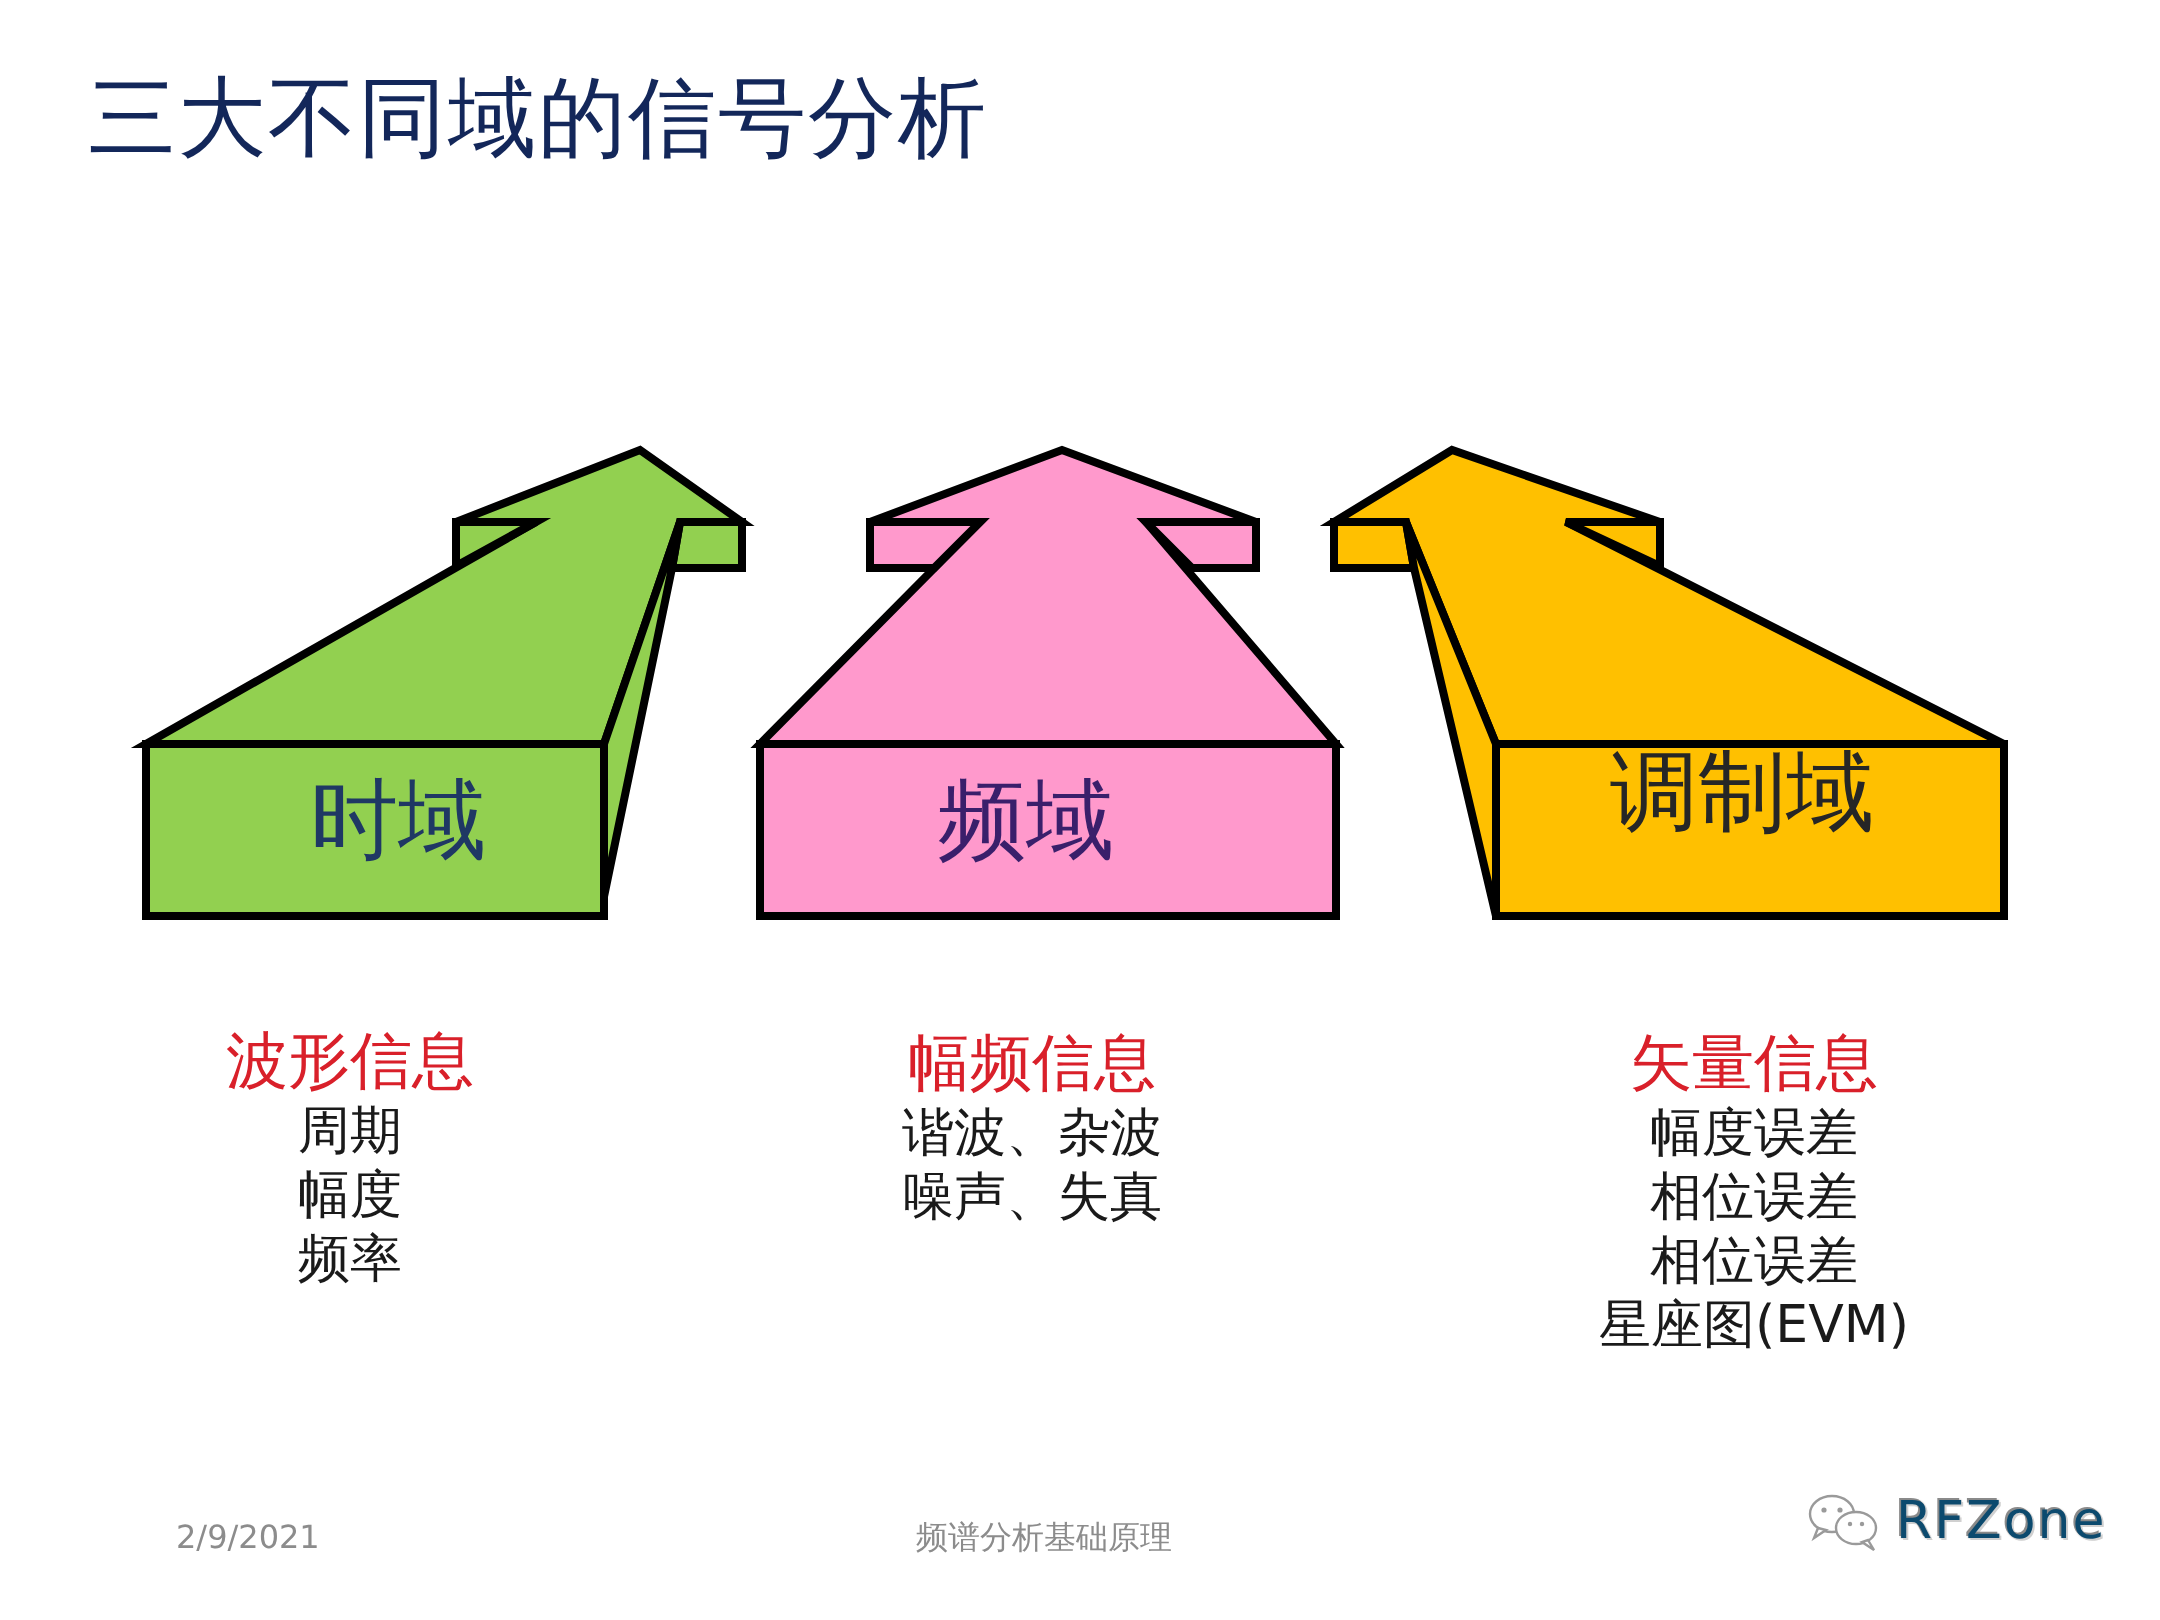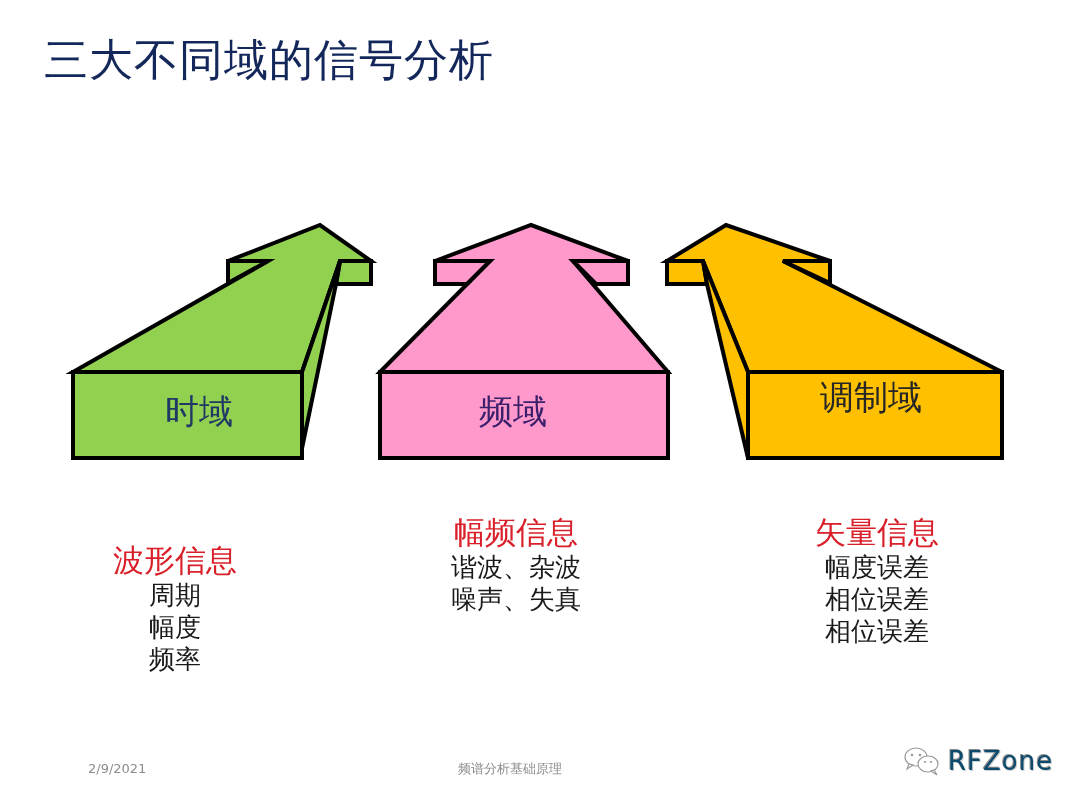--- a/index.html
+++ b/index.html
@@ -2,25 +2,25 @@
 <html><head>
 <meta charset="utf-8">
 <style>
   html, body { margin: 0; padding: 0; background: #ffffff; }
   body { width: 1080px; height: 810px; position: relative; overflow: hidden;
          font-family: "DejaVu Sans", "Liberation Sans", sans-serif; }
   .title { position: absolute; left: 44px; top: 30px; font-size: 44px; line-height: 60px;
            color: #13275a; font-family: "DejaVu Serif", "Liberation Serif", serif;
            letter-spacing: 1px; white-space: nowrap; }
   svg.diagram { position: absolute; left: 0; top: 0; }
-  .box-label { position: absolute; font-size: 34px; line-height: 40px; text-align: center; white-space: nowrap; }
+  .box-label { position: absolute; font-size: 44px; line-height: 40px; text-align: center; white-space: nowrap; }
   .info { position: absolute; text-align: center; white-space: nowrap; }
   .info .head { font-size: 31px; line-height: 38px; color: #d9202a; }
   .info .item { font-size: 26px; line-height: 32px; color: #1a1a1a; }
-  .footer { position: absolute; top: 760px; font-size: 13px; line-height: 18px; color: #8c8c8c; white-space: nowrap; }
+  .footer { position: absolute; top: 760px; font-size: 16px; line-height: 18px; color: #8c8c8c; white-space: nowrap; }
   .watermark { position: absolute; left: 902px; top: 745px; display: flex; align-items: center; gap: 6px; }
   .watermark .wm-text { font-size: 26px; color: #0c4a6e; letter-spacing: 1px;
         text-shadow: -1px -1px 0 #8a8a8a, 1px 1px 0 #d0d0d0, 0 0 1px #999; }
 </style>
 </head>
 <body>
 
 <div class="title">三大不同域的信号分析</div>
 
 <svg class="diagram" width="1080" height="810" viewBox="0 0 1080 810">
@@ -51,38 +51,39 @@
     <polygon points="783,261 830,261 830,283"></polygon>
     <polygon points="703,261 748,372 748,458 707,284"></polygon>
     <rect x="748" y="372" width="254" height="86"></rect>
   </g>
 </svg>
 
 <div class="box-label" style="left:73px; top:391px; width:252px; color:#1f3864;">时域</div>
 <div class="box-label" style="left:380px; top:391px; width:266px; color:#3a1f6b;">频域</div>
 <div class="box-label" style="left:748px; top:377px; width:246px; color:#262626;">调制域</div>
 
-<div class="info" style="left:75px; top:541px; width:200px;">
+<div class="info" style="left:75px; top:512px; width:200px;">
   <div class="head">波形信息</div>
   <div class="item">周期</div>
   <div class="item">幅度</div>
   <div class="item">频率</div>
 </div>
 
 <div class="info" style="left:416px; top:513px; width:200px;">
   <div class="head">幅频信息</div>
   <div class="item">谐波、杂波</div>
   <div class="item">噪声、失真</div>
 </div>
 
 <div class="info" style="left:777px; top:513px; width:200px;">
   <div class="head">矢量信息</div>
   <div class="item">幅度误差</div>
   <div class="item">相位误差</div>
   <div class="item">相位误差</div>
+  <div class="item">星座图(EVM)</div>
 </div>
 
 <div class="footer" style="left:88px;">2/9/2021</div>
 <div class="footer" style="left:458px;">频谱分析基础原理</div>
 
 <div class="watermark">
   <svg width="40" height="32" viewBox="0 0 40 32">
     <g fill="#ffffff" stroke="#9a9a9a" stroke-width="1.2">
       <ellipse cx="14" cy="12" rx="11" ry="9"></ellipse>
       <path d="M7 19 L5 24 L11 20 Z"></path>

